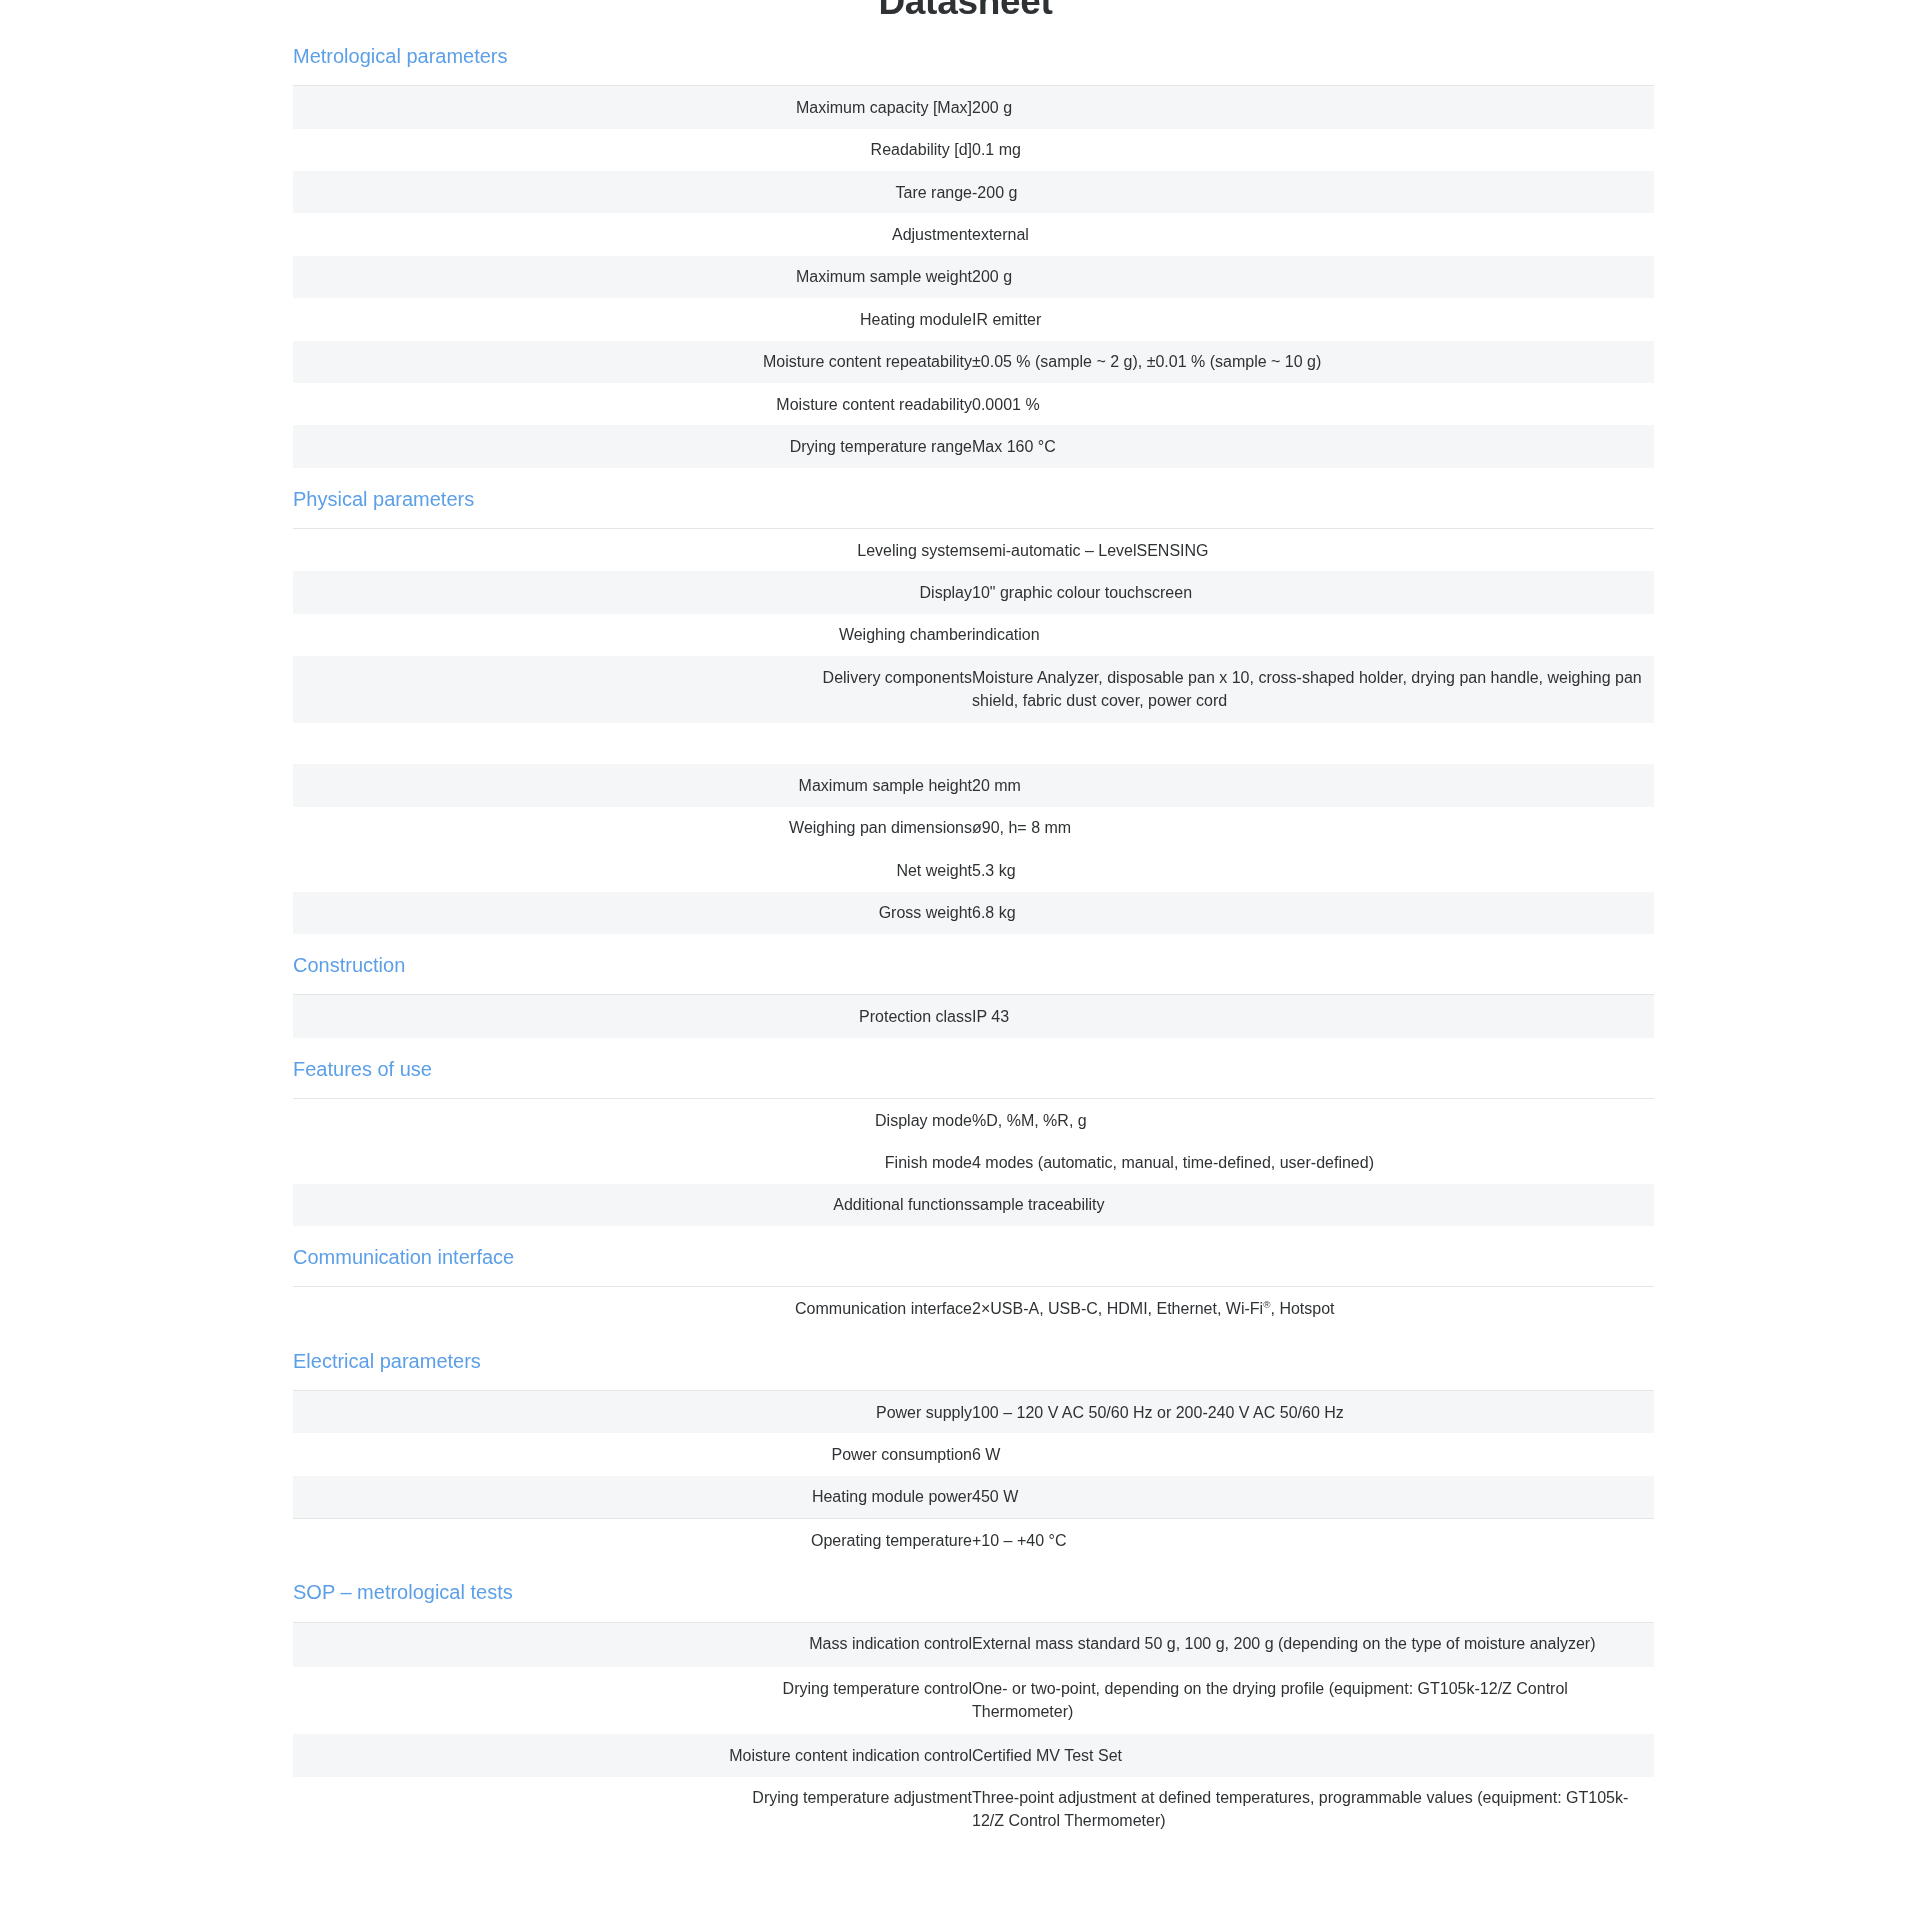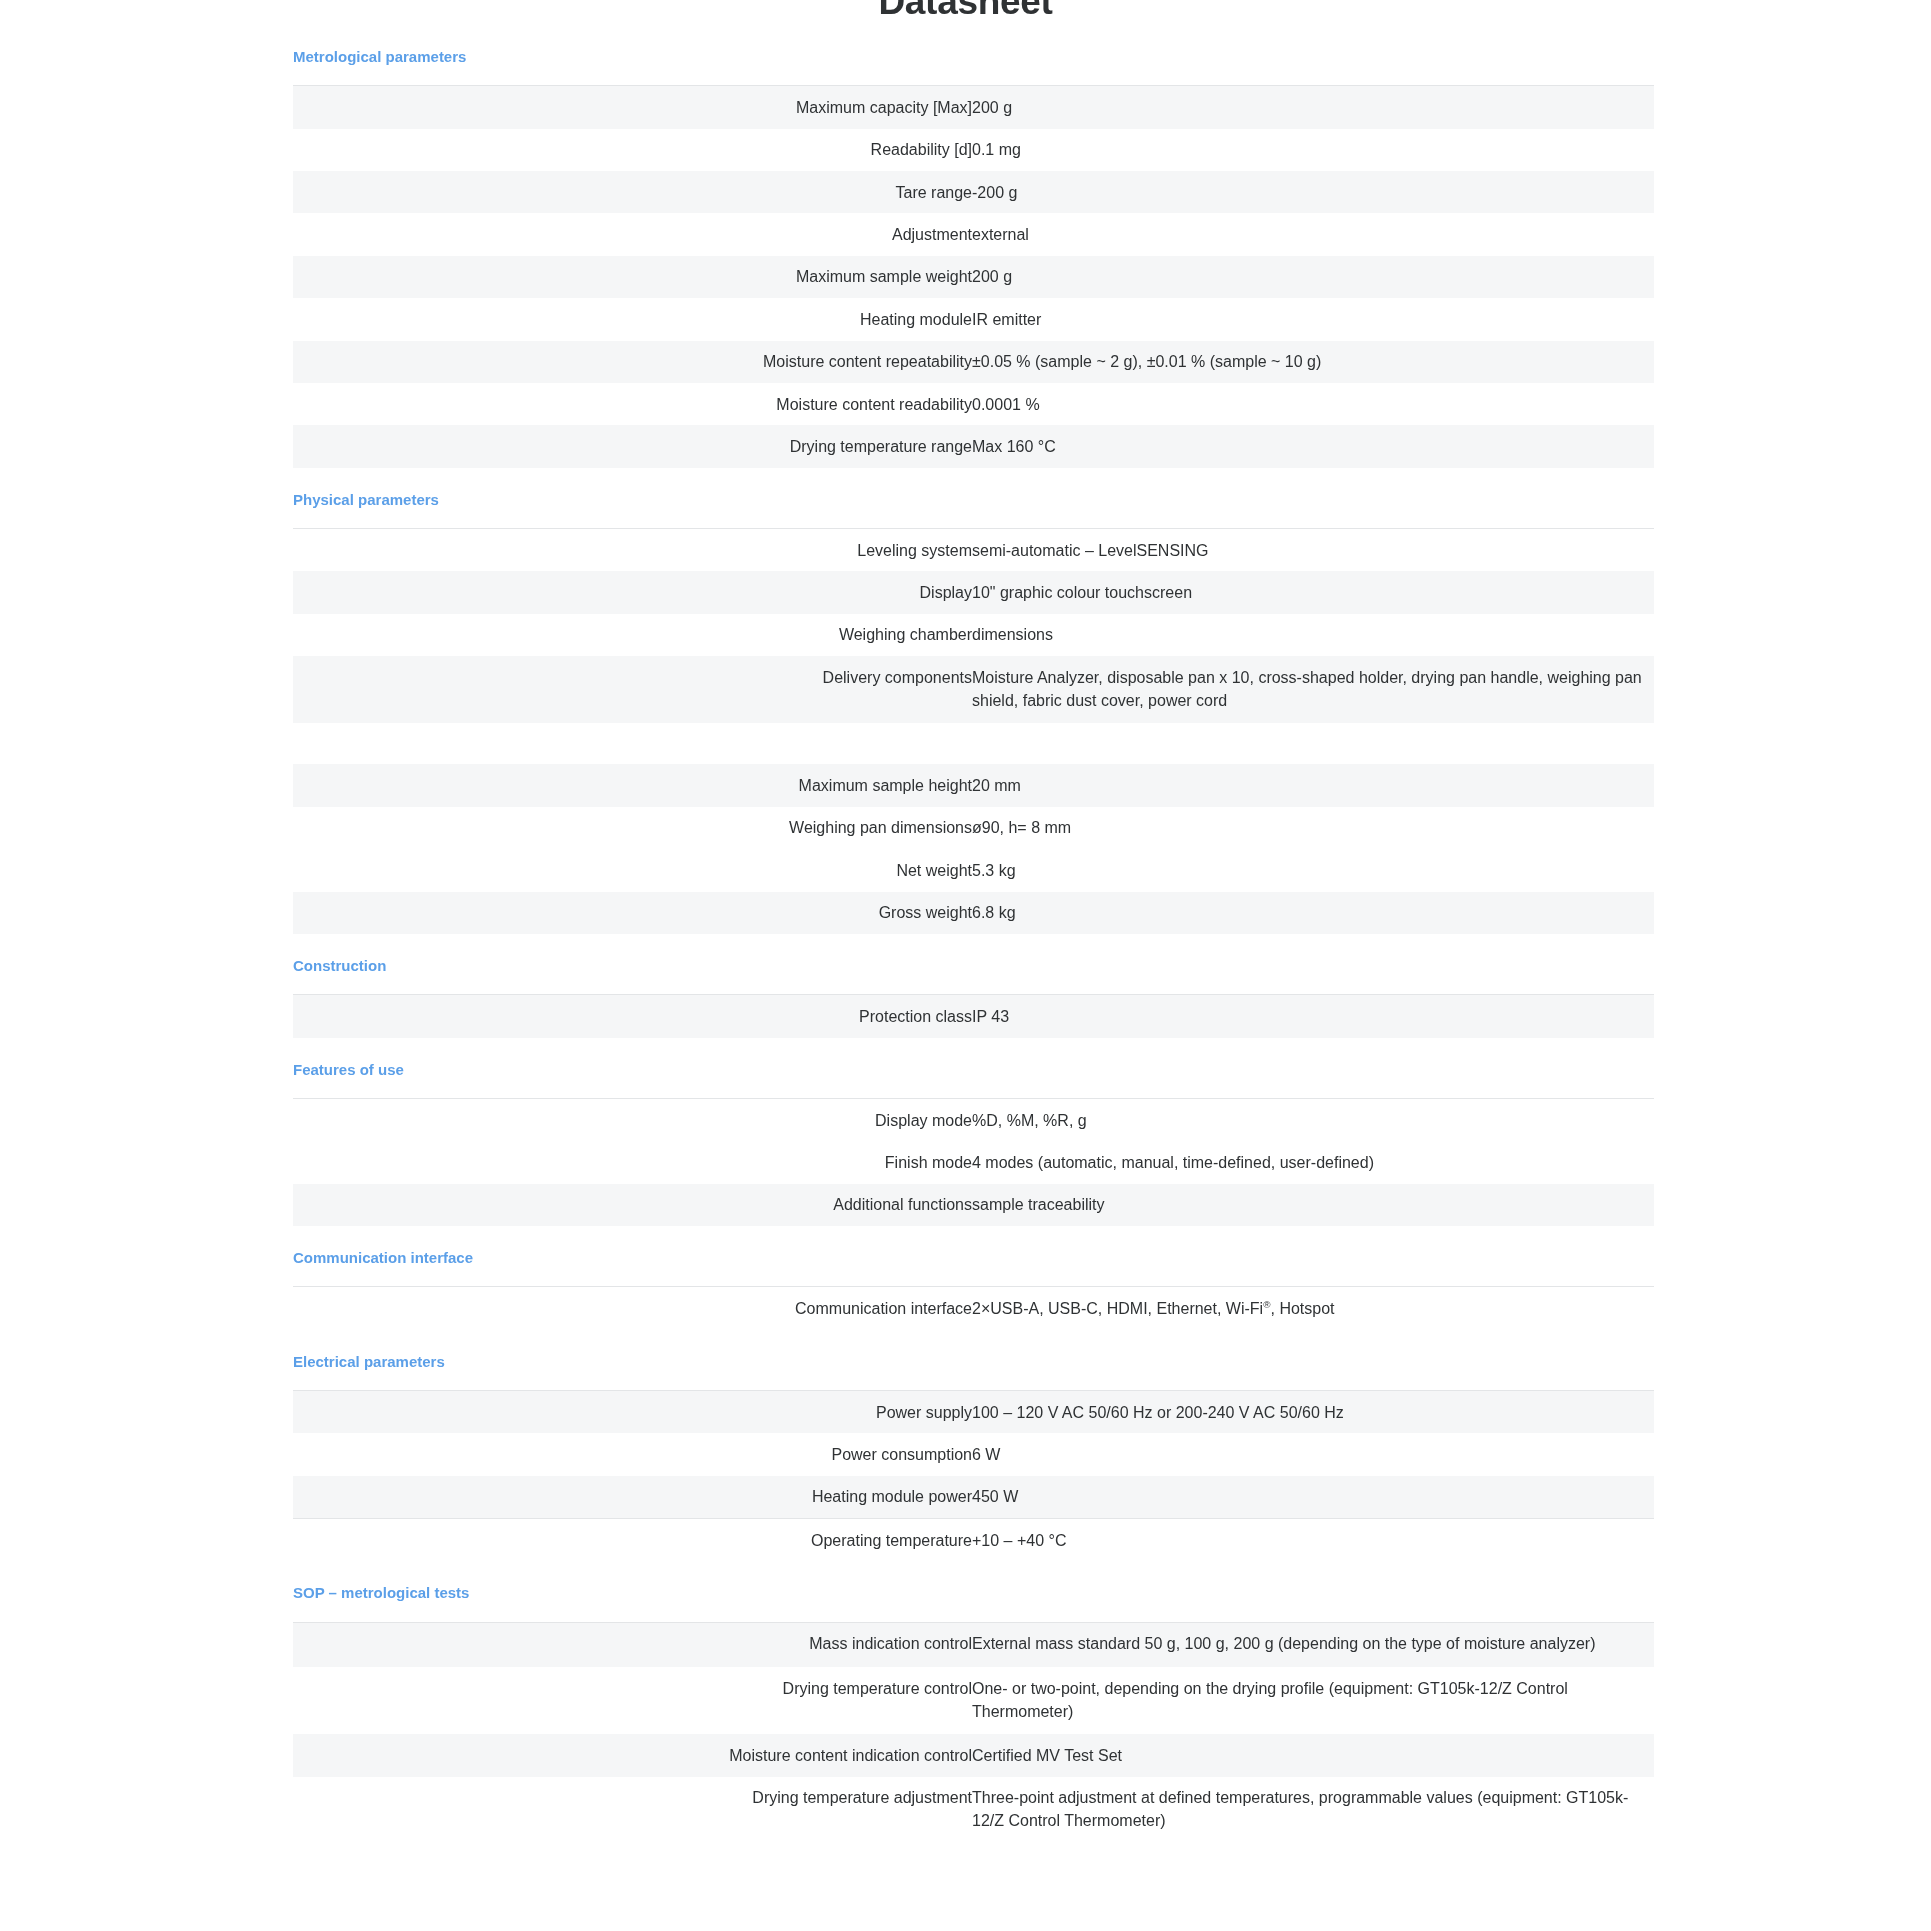--- a/index.html
+++ b/index.html
@@ -40,26 +40,25 @@
   .content {
     position: absolute;
     left: 293px;
     top: 46px;
     width: 1360px;
   }
 
   
   .section-head {
     color: #5b9fe8;
-    font-size: 15px;
+    font-size: 20px;
     line-height: 21px;
     padding-top: 21px;
     padding-bottom: 18.3px;
     white-space: nowrap;
-    font-weight: bold;
   }
 
   
   .spec-table {
     width: 1360px;
     border-collapse: collapse;
     border-top: 1px solid #e3e5e7;
     table-layout: fixed;
   }
   .spec-table tr.shaded { background: #f5f6f7; }
@@ -151,21 +150,21 @@
           <tr class="plain">
             <td class="label">Leveling system</td>
             <td class="value">semi-automatic – LevelSENSING</td>
           </tr>
           <tr class="shaded">
             <td class="label">Display</td>
             <td class="value">10" graphic colour touchscreen</td>
           </tr>
           <tr class="plain">
             <td class="label">Weighing chamber</td>
-            <td class="value">dimensions</td>
+            <td class="value">indication</td>
           </tr>
           <tr class="shaded tall">
             <td class="label">Delivery components</td>
             <td class="value">Moisture Analyzer, disposable pan x 10, cross-shaped holder, drying pan handle, weighing pan shield, fabric dust cover, power cord</td>
           </tr>
           <tr class="spacer plain">
             <td colspan="2"></td>
           </tr>
           <tr class="shaded">
             <td class="label">Maximum sample height</td>

